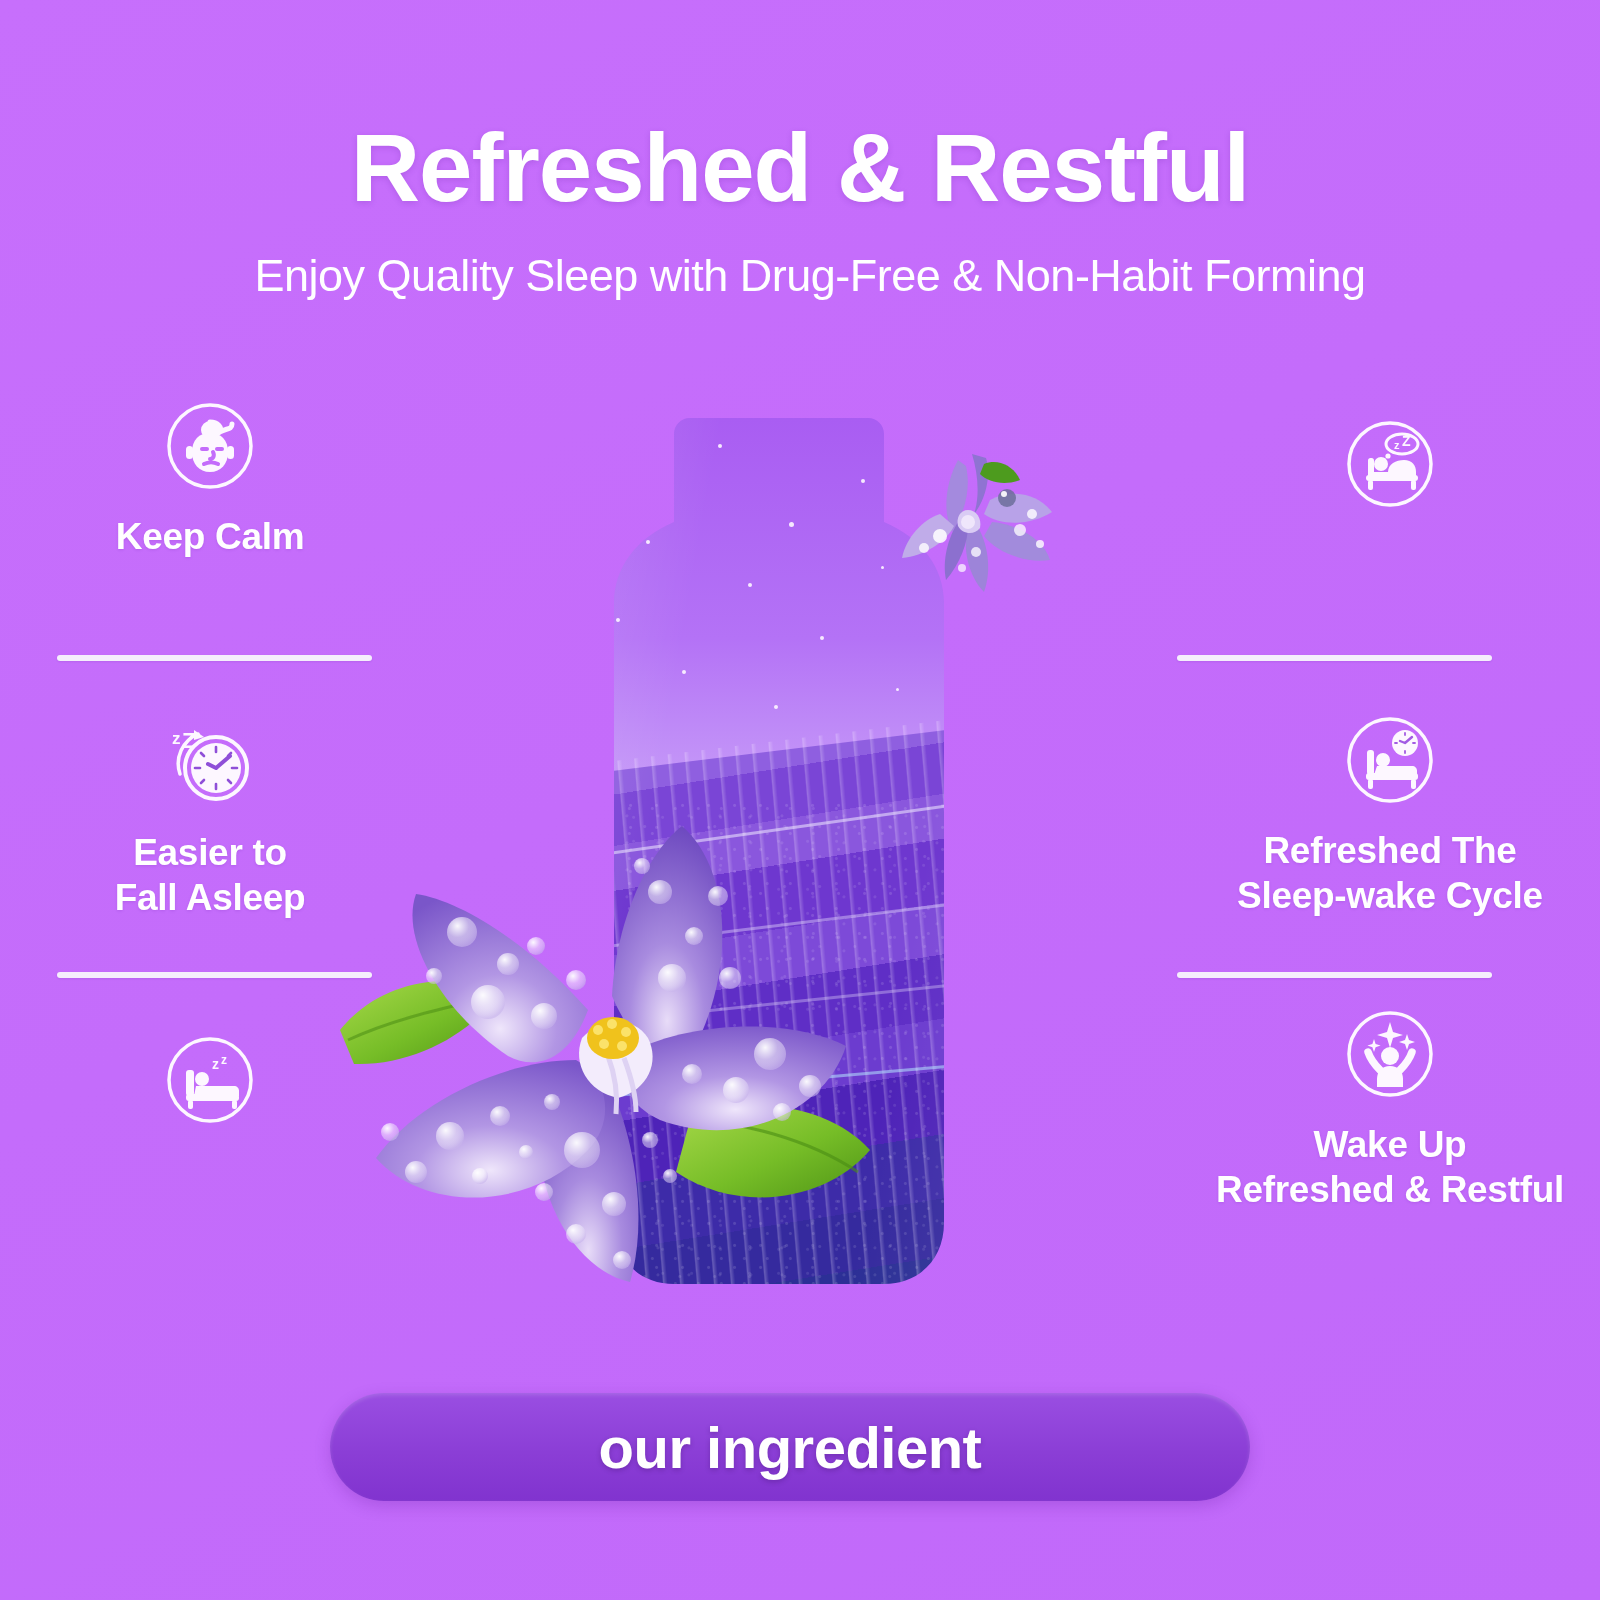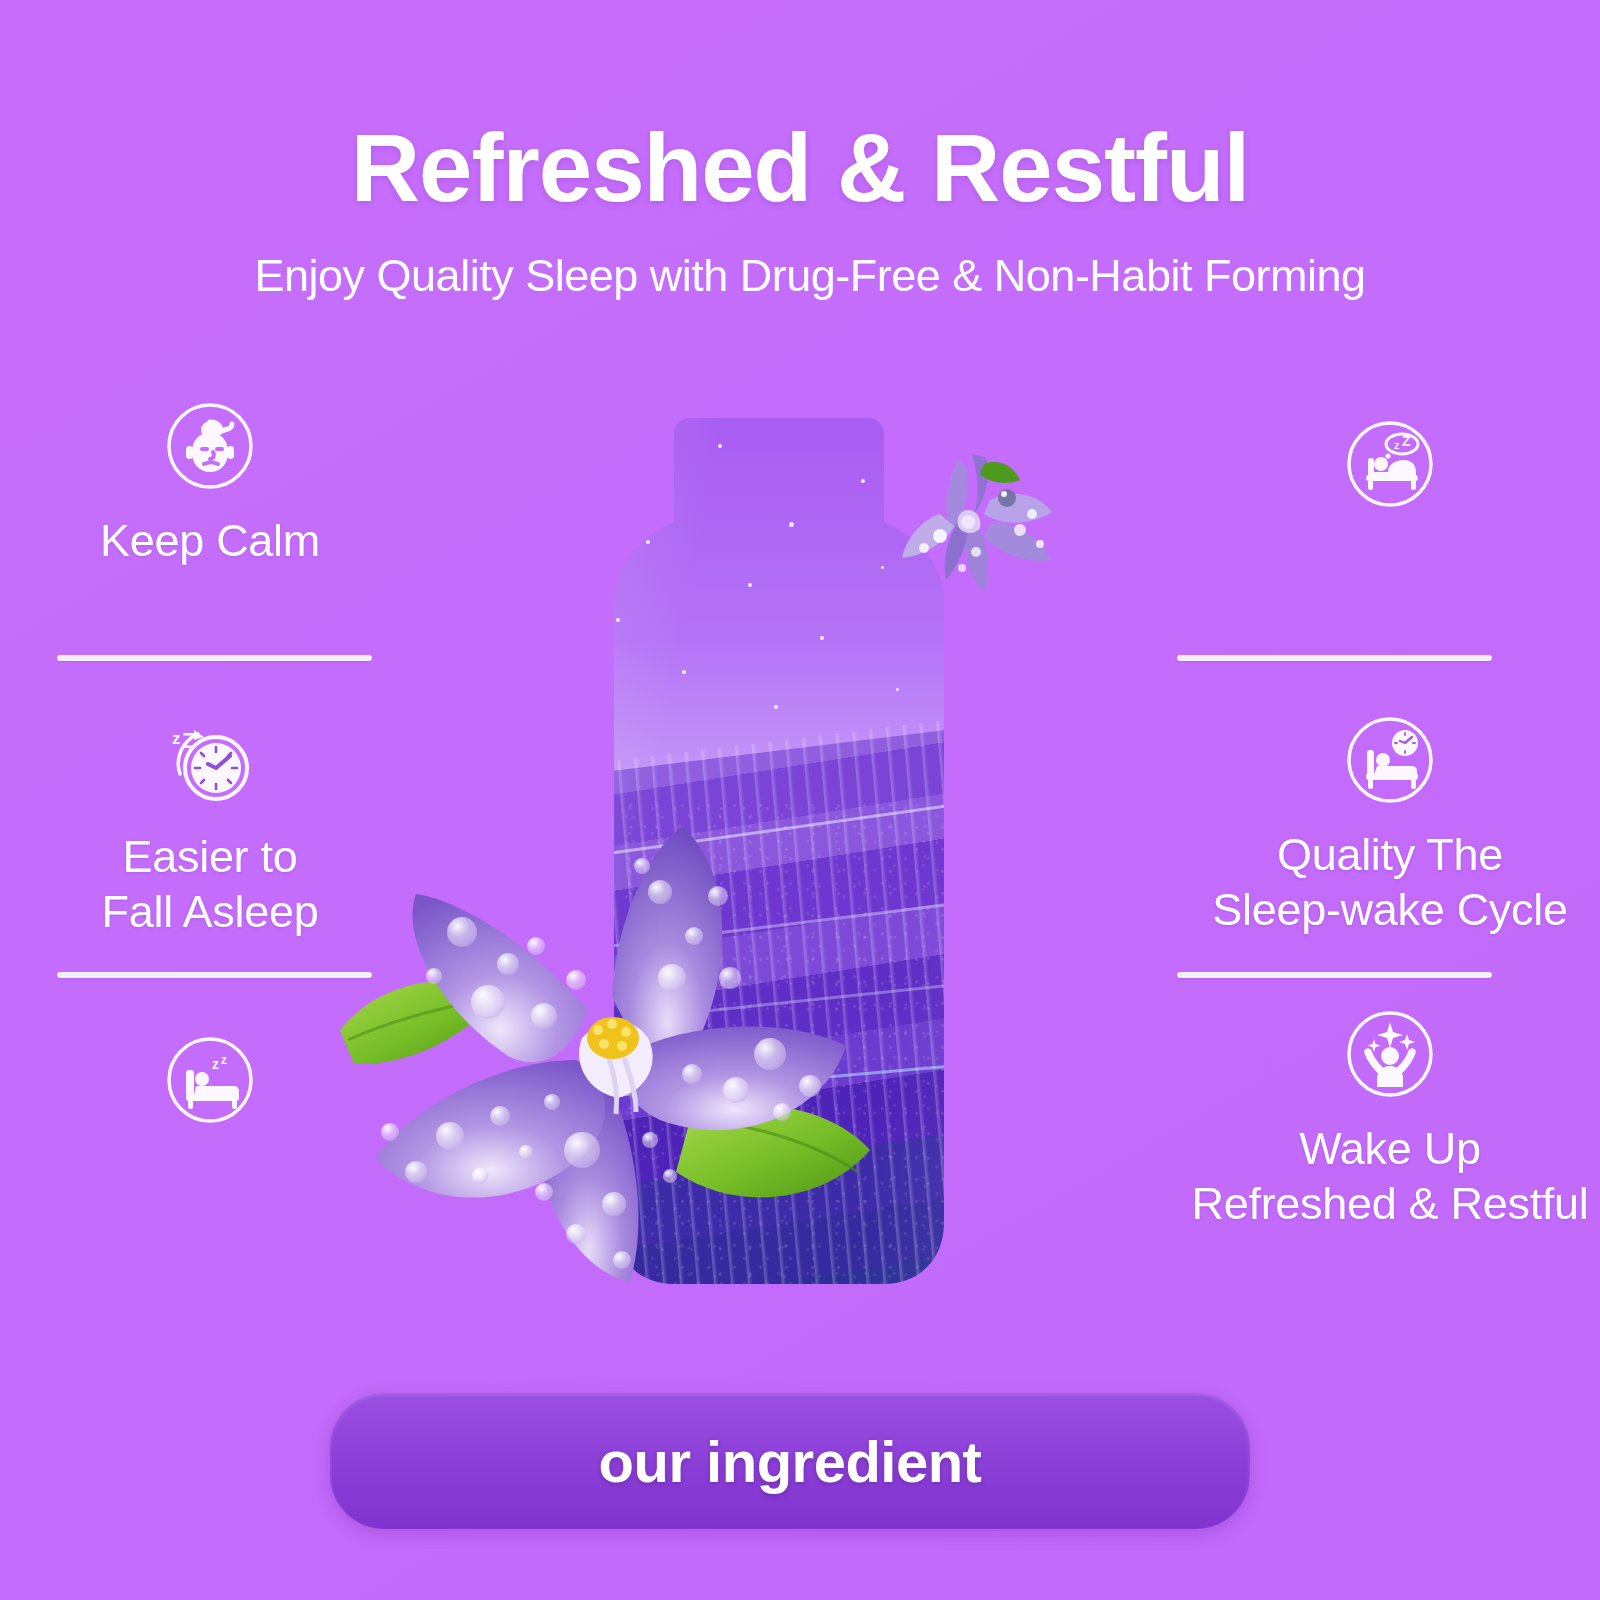--- a/index.html
+++ b/index.html
@@ -39,21 +39,21 @@
   .col.right{ left:1180px; }
 
   .feature{ position:absolute; width:420px; text-align:center; }
   .feature .icon-wrap{
     width:92px; height:92px; margin:0 auto;
     display:flex; align-items:center; justify-content:center;
   }
   .feature .icon-wrap svg{ width:92px; height:92px; display:block; }
   .feature .flabel{
     margin-top:22px;
-    font-size:45px; font-weight:normal; color:#ffffff;
+    font-size:37px; font-weight:bold; color:#ffffff;
     line-height:1.22; letter-spacing:-0.3px;
     white-space:pre-line;
     text-shadow:0 1px 3px rgba(90,20,150,.15);
   }
   .divider{
     position:absolute; height:6px; border-radius:3px;
     background:#f5eefc;
     box-shadow:0 1px 2px rgba(90,20,150,.12);
   }
 
@@ -133,21 +133,21 @@
 
   
   #topflower{ position:absolute; left:880px; top:452px; width:190px; height:175px; }
 
   
   #mainflower{ position:absolute; left:330px; top:820px; width:640px; height:500px; }
 
   
   #cta{
     position:absolute; left:330px; top:1393px;
-    width:920px; height:136px;
+    width:920px; height:108px;
     border-radius:54px;
     background:linear-gradient(180deg,#9a4ee2 0%,#8b3ed6 55%,#8133cf 100%);
     box-shadow:0 5px 16px rgba(90,20,150,.22), inset 0 2px 4px rgba(255,255,255,.16);
     display:flex; align-items:center; justify-content:center;
     cursor:pointer;
   }
   #cta .cta-label{
     font-size:58px; font-weight:bold; color:#ffffff;
     letter-spacing:-0.5px;
     text-shadow:0 2px 5px rgba(50,10,90,.28);
@@ -406,21 +406,21 @@
           </g>
           <path d="M61,29 L56,27 M61,29 L68,23" stroke="#a25be3" stroke-width="2.4" stroke-linecap="round" fill="none"></path>
           <rect x="23" y="36" width="7" height="25" rx="3" fill="#fdf7ff"></rect>
           <circle cx="39" cy="46" r="7" fill="#fdf7ff"></circle>
           <path d="M33,52 L68,52 C71,52 73,54 73,57 L73,61 L30,61 Z" fill="#fdf7ff"></path>
           <rect x="22" y="59" width="52" height="7" rx="3" fill="#fdf7ff"></rect>
           <rect x="24" y="65" width="5" height="10" rx="2" fill="#fdf7ff"></rect>
           <rect x="67" y="65" width="5" height="10" rx="2" fill="#fdf7ff"></rect>
         </svg>
       </div>
-      <div class="flabel">Quality The
+      <div class="flabel">Refreshed The
 Sleep-wake Cycle</div>
     </div>
 
     <div class="divider" style="left:-3px;top:572px;width:315px;"></div>
 
     <div class="feature" style="top:608px;">
       <div class="icon-wrap">
         <svg viewBox="0 0 92 92">
           <circle cx="46" cy="46" r="41" fill="none" stroke="#fdf7ff" stroke-width="3.5"></circle>
           <path d="M46,14 L49,24 L59,27 L49,30 L46,40 L43,30 L33,27 L43,24 Z" fill="#fdf7ff"></path>

